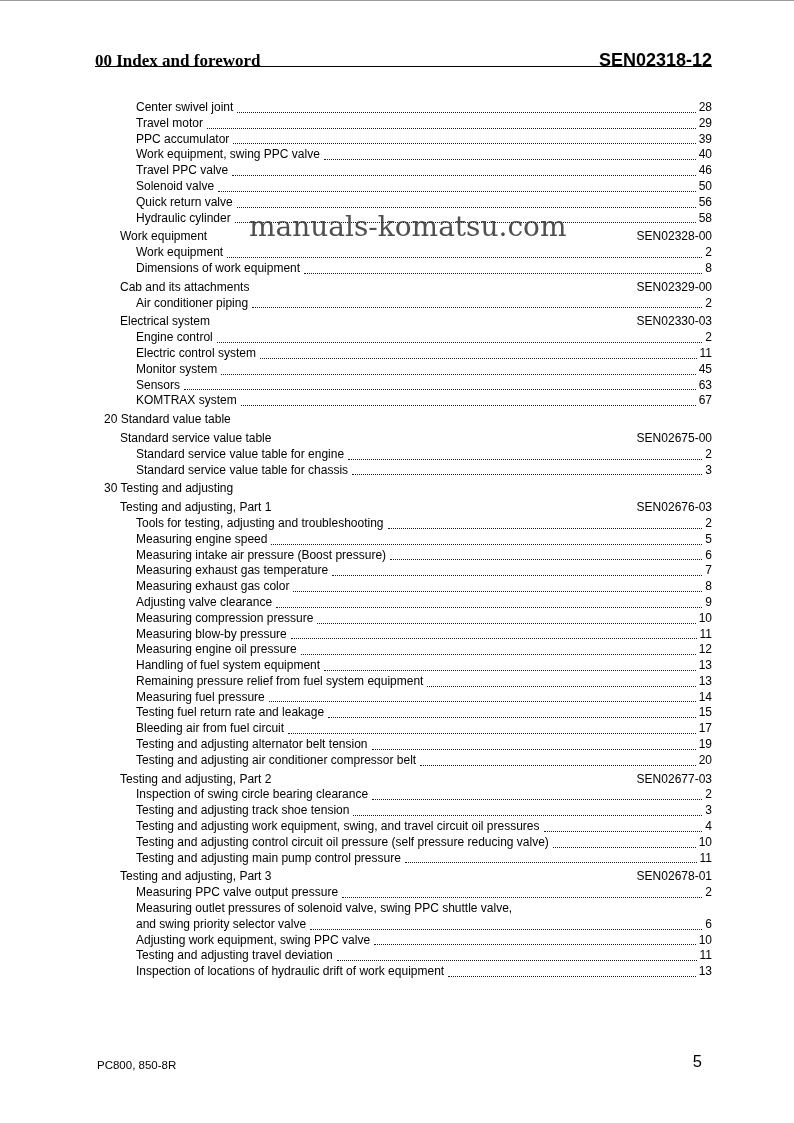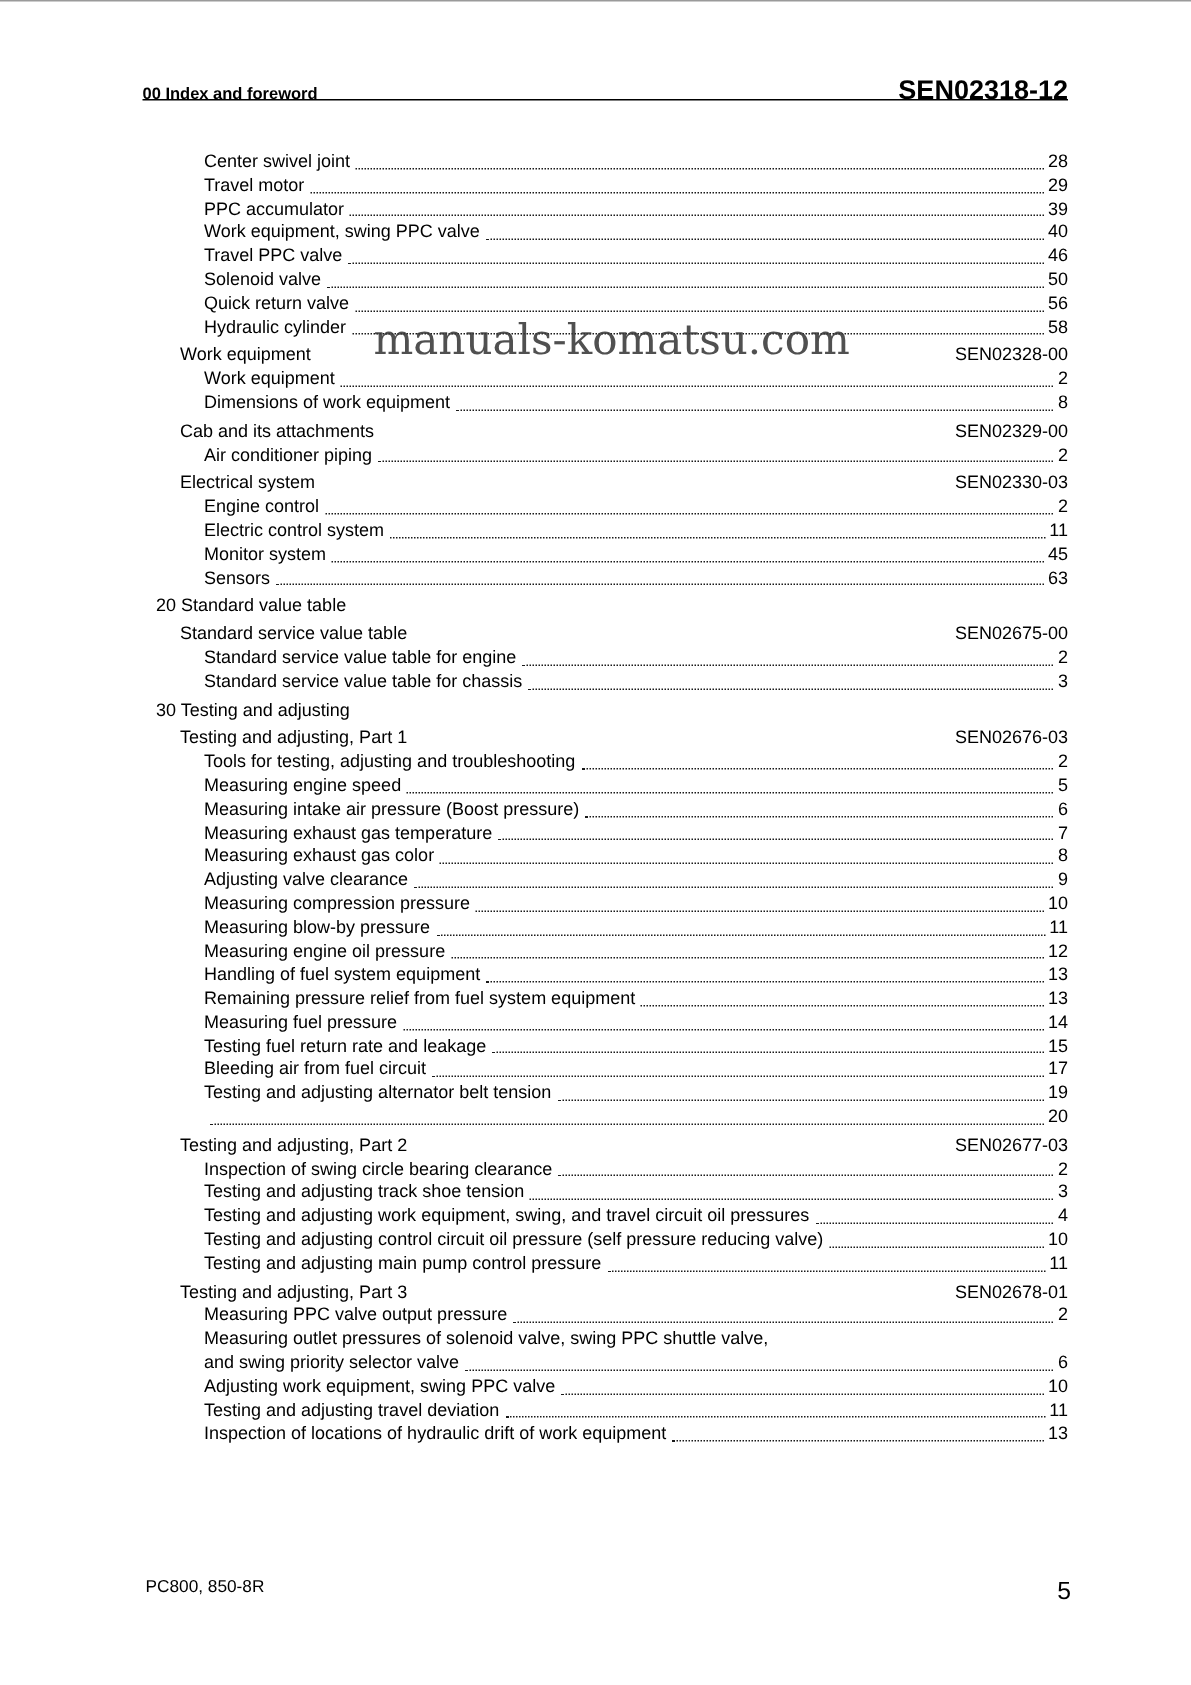--- a/index.html
+++ b/index.html
@@ -11,21 +11,21 @@
     font-family: "Liberation Sans", "DejaVu Sans", sans-serif;
     font-size: 12px;
   }
   .scan-line { position: absolute; top: 0; left: 0; width: 100%; border-top: 1px solid #9a9a9a; }
 
   .page-header {
     position: absolute; left: 95px; right: 82px; top: 50px;
     display: flex; justify-content: space-between; align-items: baseline;
     font-weight: bold;
   }
-  .header-left  { font-size: 11px; }
+  .header-left  { font-size: 17px; font-family: Liberation Serif, serif; }
   .header-right { font-size: 18px; }
   .header-rule {
     position: absolute; left: 95px; right: 82px; top: 66px;
     height: 0; border-top: 1.6px solid #000;
   }
 
   .toc { position: absolute; left: 95px; right: 82px; top: 100px; }
   .toc-row { display: flex; justify-content: space-between; line-height: 15.8px; }
   .toc-row.lvl0 { padding-left: 9px;  margin-top: 3px; }
   .toc-row.lvl1 { padding-left: 25px; margin-top: 3px; }
@@ -38,22 +38,22 @@
   }
   .toc-page { white-space: pre; text-align: right; }
 
   .watermark {
     position: absolute; left: 249px; top: 210px;
     font-family: "DejaVu Serif", "Liberation Serif", serif;
     font-size: 28px; color: #383838; opacity: 0.88;
   }
 
   .page-footer {
-    position: absolute; left: 95px; right: 80px; top: 1052px;
-    display: flex; justify-content: space-between; align-items: flex-start; gap: 11px;
+    position: absolute; left: 95px; right: 92px; top: 1052px;
+    display: flex; justify-content: space-between; align-items: flex-end; gap: 11px;
   }
   .footer-model { font-size: 11.5px; padding-left: 2px; }
   .footer-page  { font-size: 16.5px; }
 </style>
 </head>
 <body>
 
 <div class="page">
   <div class="scan-line"></div>
 
@@ -147,20 +147,25 @@
       <div class="toc-row lvl2">
     <span class="toc-title">Monitor system</span>
     <span class="toc-leader"></span>
     <span class="toc-page">45</span>
   </div>
       <div class="toc-row lvl2">
     <span class="toc-title">Sensors</span>
     <span class="toc-leader"></span>
     <span class="toc-page">63</span>
   </div>
+      <div class="toc-row lvl2">
+    <span class="toc-title">KOMTRAX system</span>
+    <span class="toc-leader"></span>
+    <span class="toc-page">67</span>
+  </div>
       <div class="toc-row lvl0">
     <span class="toc-title">20 Standard value table</span>
 
   </div>
       <div class="toc-row lvl1">
     <span class="toc-title">Standard service value table</span>
 
     <span class="toc-page">SEN02675-00</span>
   </div>
       <div class="toc-row lvl2">
@@ -251,20 +256,21 @@
     <span class="toc-title">Bleeding air from fuel circuit</span>
     <span class="toc-leader"></span>
     <span class="toc-page">17</span>
   </div>
       <div class="toc-row lvl2">
     <span class="toc-title">Testing and adjusting alternator belt tension</span>
     <span class="toc-leader"></span>
     <span class="toc-page">19</span>
   </div>
       <div class="toc-row lvl2">
+    <span class="toc-title">Testing and adjusting air conditioner compressor belt</span>
     <span class="toc-leader"></span>
     <span class="toc-page">20</span>
   </div>
       <div class="toc-row lvl1">
     <span class="toc-title">Testing and adjusting, Part 2</span>
 
     <span class="toc-page">SEN02677-03</span>
   </div>
       <div class="toc-row lvl2">
     <span class="toc-title">Inspection of swing circle bearing clearance</span>

